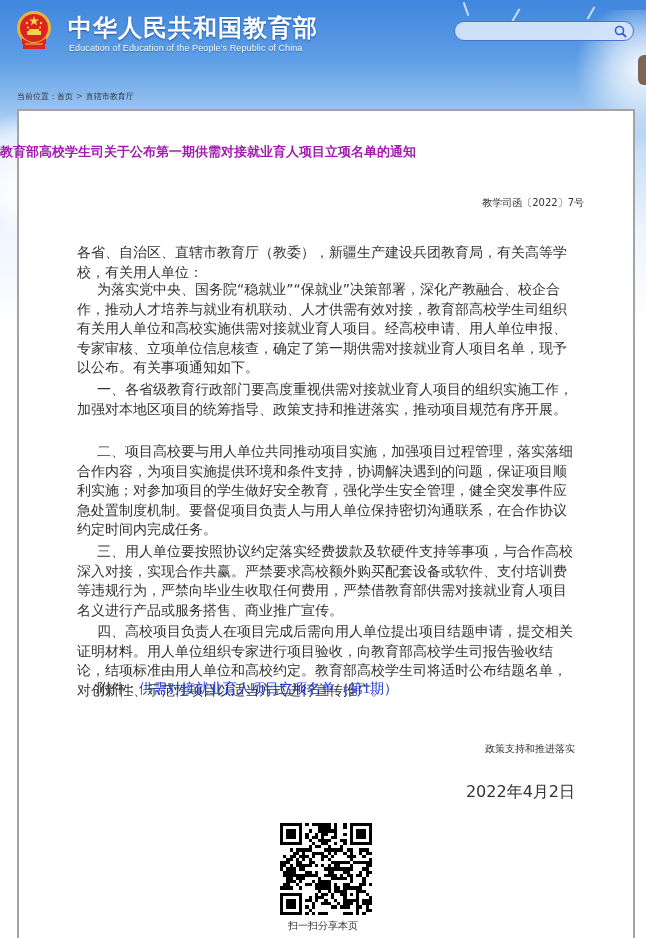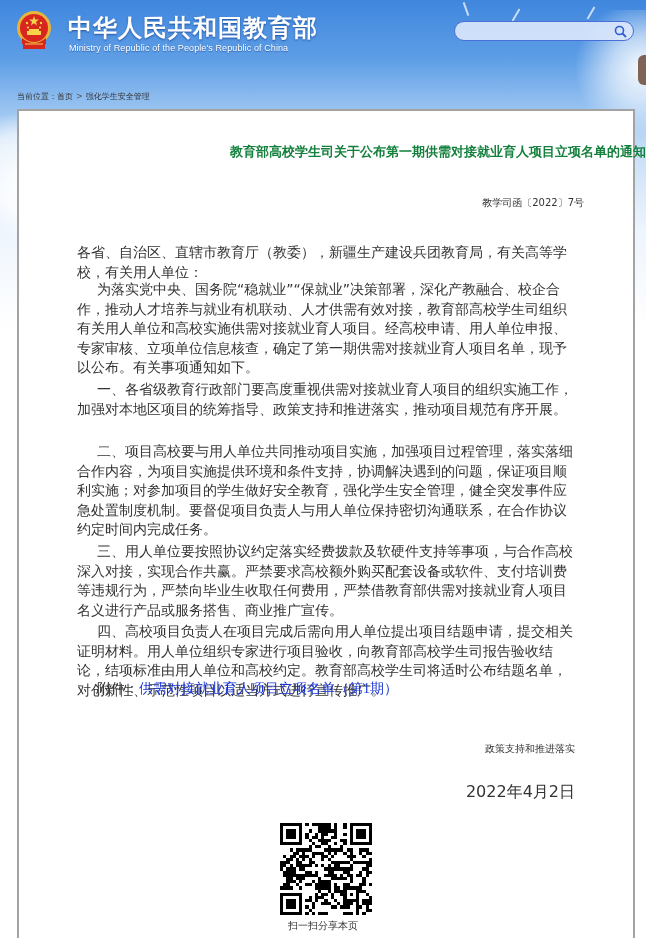--- a/index.html
+++ b/index.html
@@ -60,22 +60,22 @@
   }
   .breadcrumb .sep { color: #555; margin: 0 3px; }
   .breadcrumb a { color: #333; text-decoration: none; }
 
   .panel {
     position: absolute; left: 17px; top: 109px; width: 618px; height: 840px;
     background: #ffffff;
     border-left: 2px solid #a3a3a3; border-right: 2px solid #a3a3a3; border-top: 2px solid #a3a3a3;
   }
   .doc-title {
-    position: absolute; left: 0; width: 100%; top: 143px; text-align: right;
-    font-size: 13px; font-weight: bold; color: #15803d;
+    position: absolute; left: 0; width: 100%; top: 143px; text-align: left;
+    font-size: 13px; font-weight: bold; color: #a21caf;
   }
   .doc-number {
     position: absolute; right: 62px; top: 196px; font-size: 10px; color: #333;
   }
   .content {
     position: absolute; left: 77px; width: 498px; font-size: 14px; color: #333; line-height: 19.5px;
   }
   .addressee { top: 243px; }
   .para { text-indent: 20px; }
   .p-intro { top: 280px; }
@@ -115,35 +115,35 @@
   <circle cx="25" cy="13" r="1.2" fill="#f5d34a"></circle>
   <circle cx="12" cy="17.5" r="1.1" fill="#f5d34a"></circle>
   <circle cx="24" cy="17.5" r="1.1" fill="#f5d34a"></circle>
   <rect x="11" y="21" width="14" height="4" fill="#f5d34a"></rect>
   <rect x="13" y="19" width="10" height="2" fill="#f5d34a"></rect>
   <path d="M6 28 Q18 38 30 28 L30 34 L6 34 Z" fill="#d8261f"></path>
   <rect x="7" y="33" width="22" height="6" fill="#d8261f"></rect>
   <path d="M9 34 L27 34" stroke="#f5d34a" stroke-width="1"></path>
 </svg>
 <div class="site-title">中华人民共和国教育部</div>
-<div class="site-subtitle">Ministry of Republic of the People's Republic of China</div>
+<div class="site-subtitle">Education of Education of the People's Republic of China</div>
 
 <div class="search-box">
   <input class="search-input" type="text" placeholder="" style="">
   <svg class="search-icon" viewBox="0 0 13 13">
     <circle cx="5.5" cy="5.5" r="4" fill="none" stroke="#2f5fcf" stroke-width="1.6"></circle>
     <line x1="8.5" y1="8.5" x2="12" y2="12" stroke="#2f5fcf" stroke-width="1.8"></line>
   </svg>
 </div>
 
 <div class="breadcrumb">
   <span>当前位置：</span>
   <a href="#">首页</a>
   <span class="sep">&gt;</span>
-  <a href="#">强化学生安全管理</a>
+  <a href="#">直辖市教育厅</a>
 </div>
 
 <div class="panel"></div>
 
 <h1 class="doc-title">教育部高校学生司关于公布第一期供需对接就业育人项目立项名单的通知</h1>
 <div class="doc-number">教学司函〔2022〕7号</div>
 
 <p class="content addressee">各省、自治区、直辖市教育厅（教委），新疆生产建设兵团教育局，有关高等学校，有关用人单位：</p>
 <p class="content para p-intro">为落实党中央、国务院“稳就业”“保就业”决策部署，深化产教融合、校企合作，推动人才培养与就业有机联动、人才供需有效对接，教育部高校学生司组织有关用人单位和高校实施供需对接就业育人项目。经高校申请、用人单位申报、专家审核、立项单位信息核查，确定了第一期供需对接就业育人项目名单，现予以公布。有关事项通知如下。</p>
 <p class="content para p-1">一、各省级教育行政部门要高度重视供需对接就业育人项目的组织实施工作，加强对本地区项目的统筹指导、政策支持和推进落实，推动项目规范有序开展。</p>

